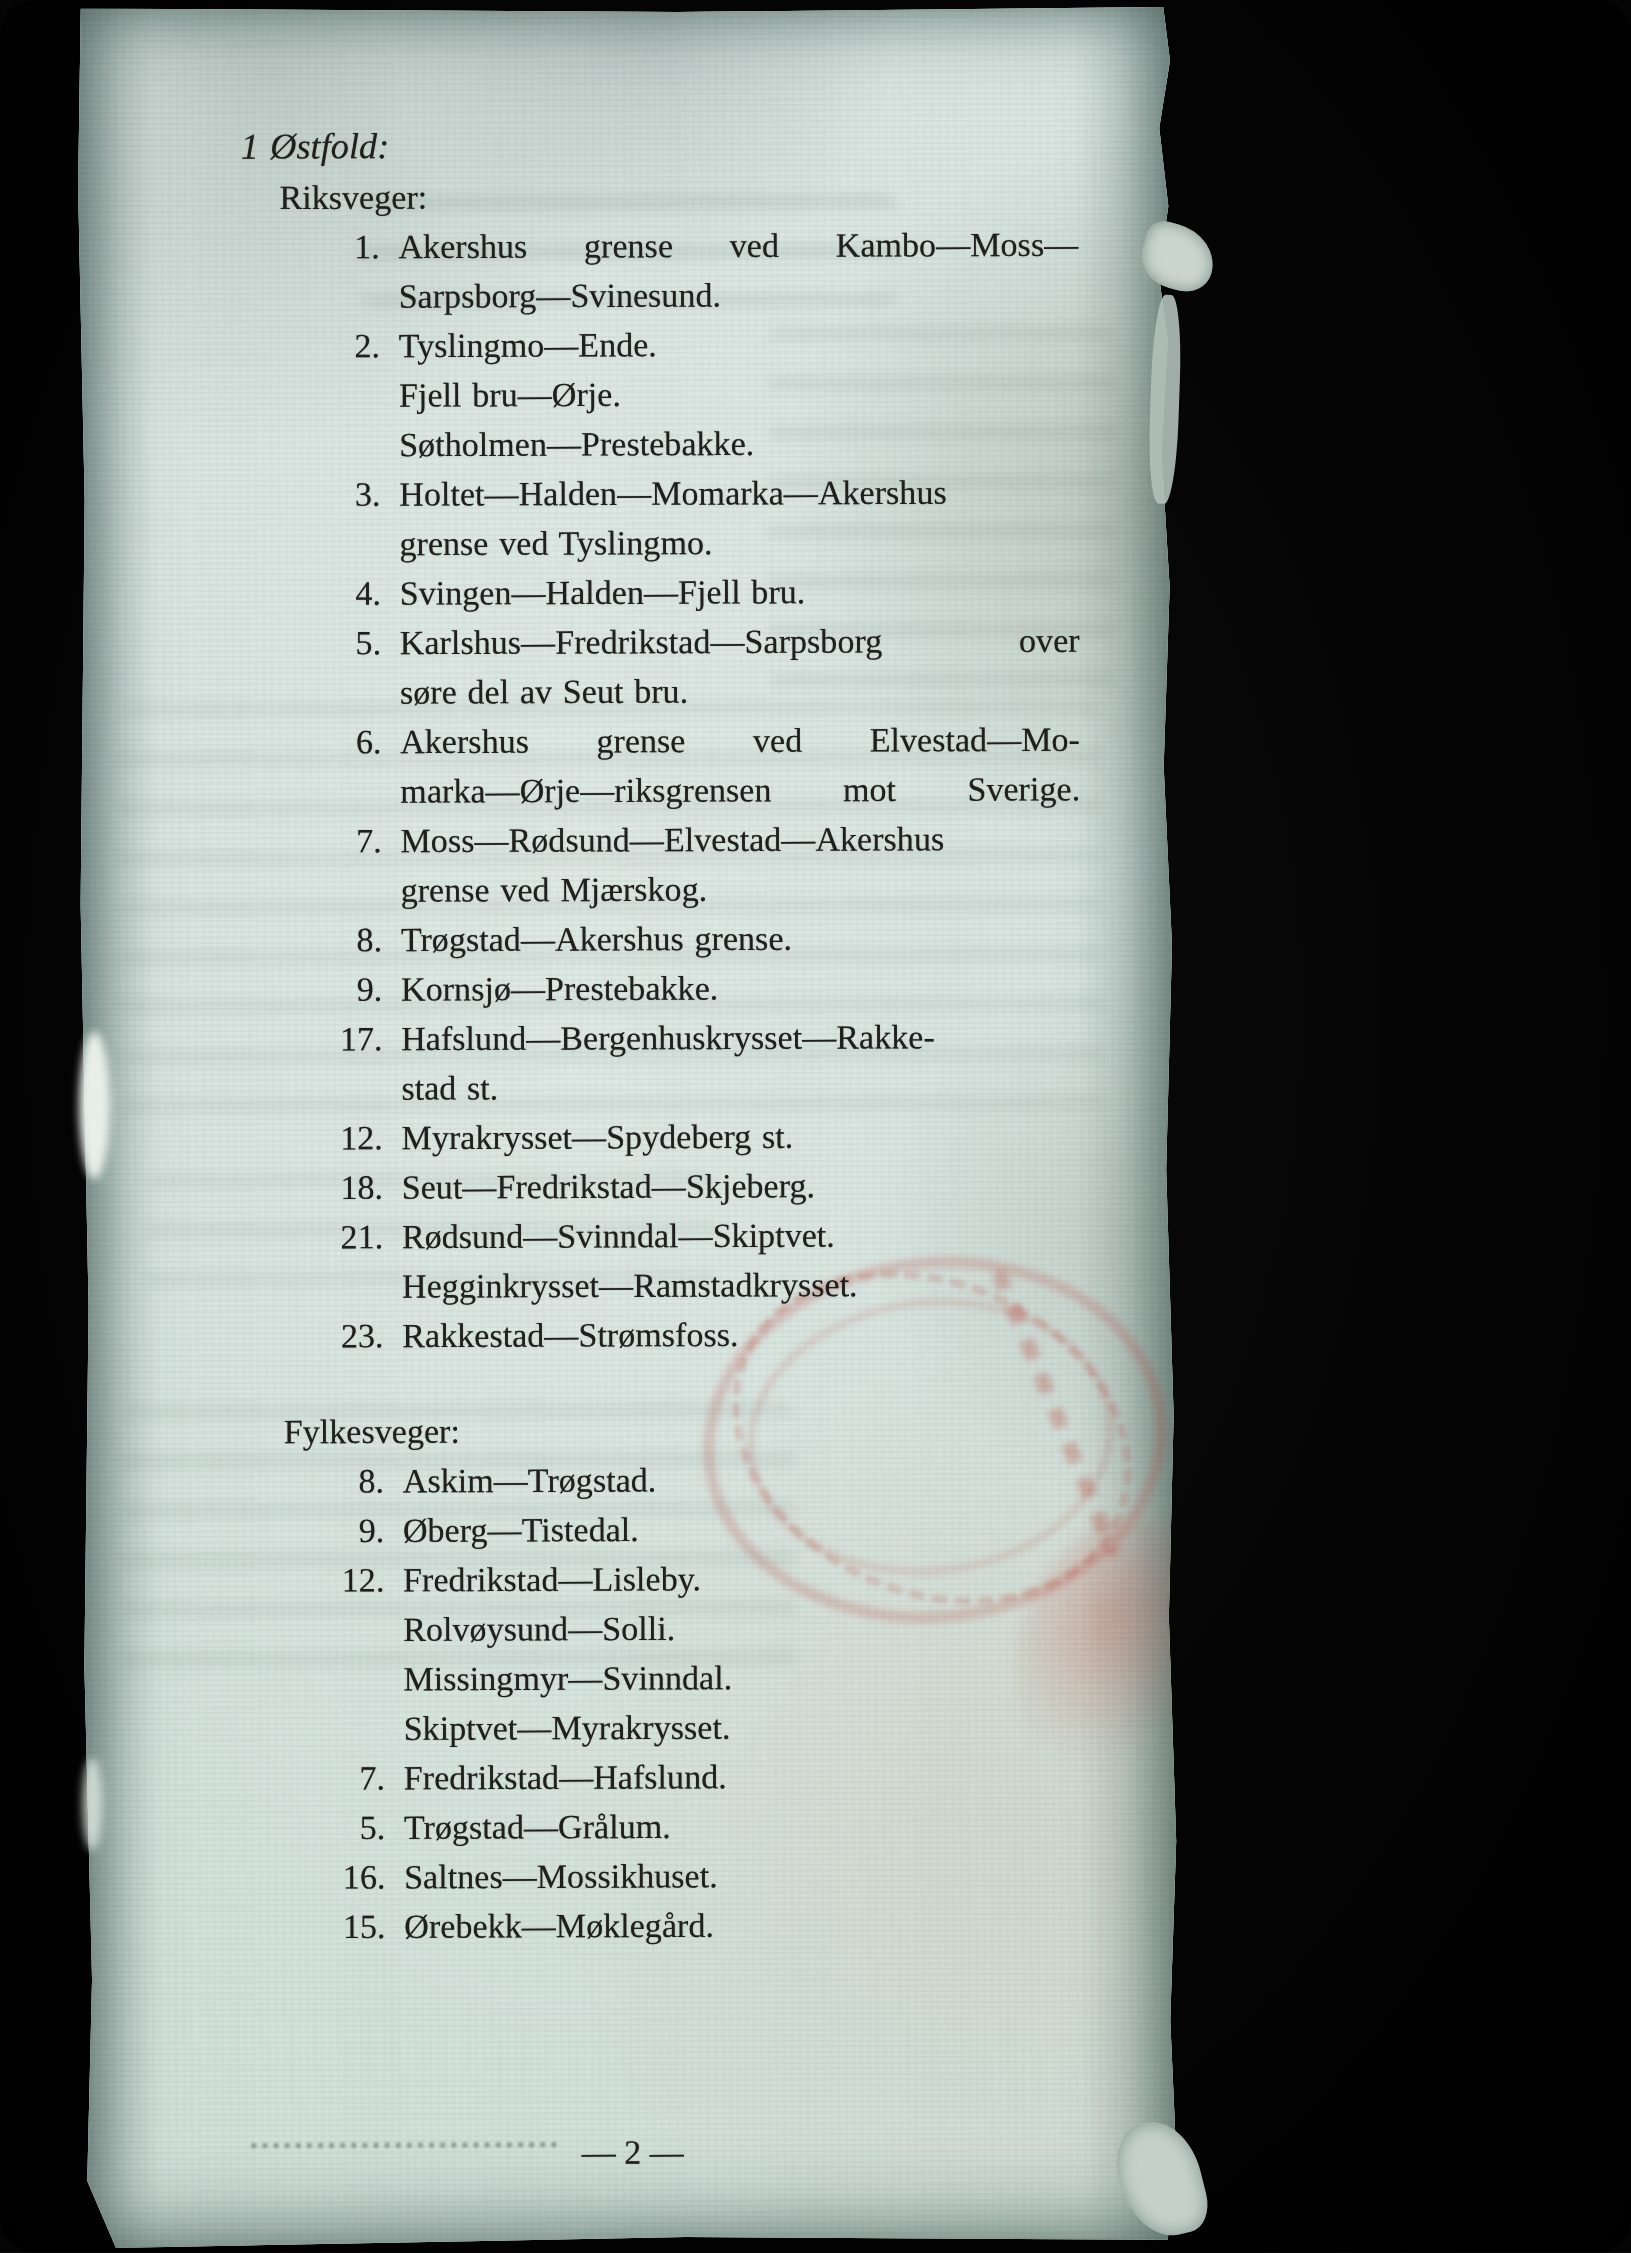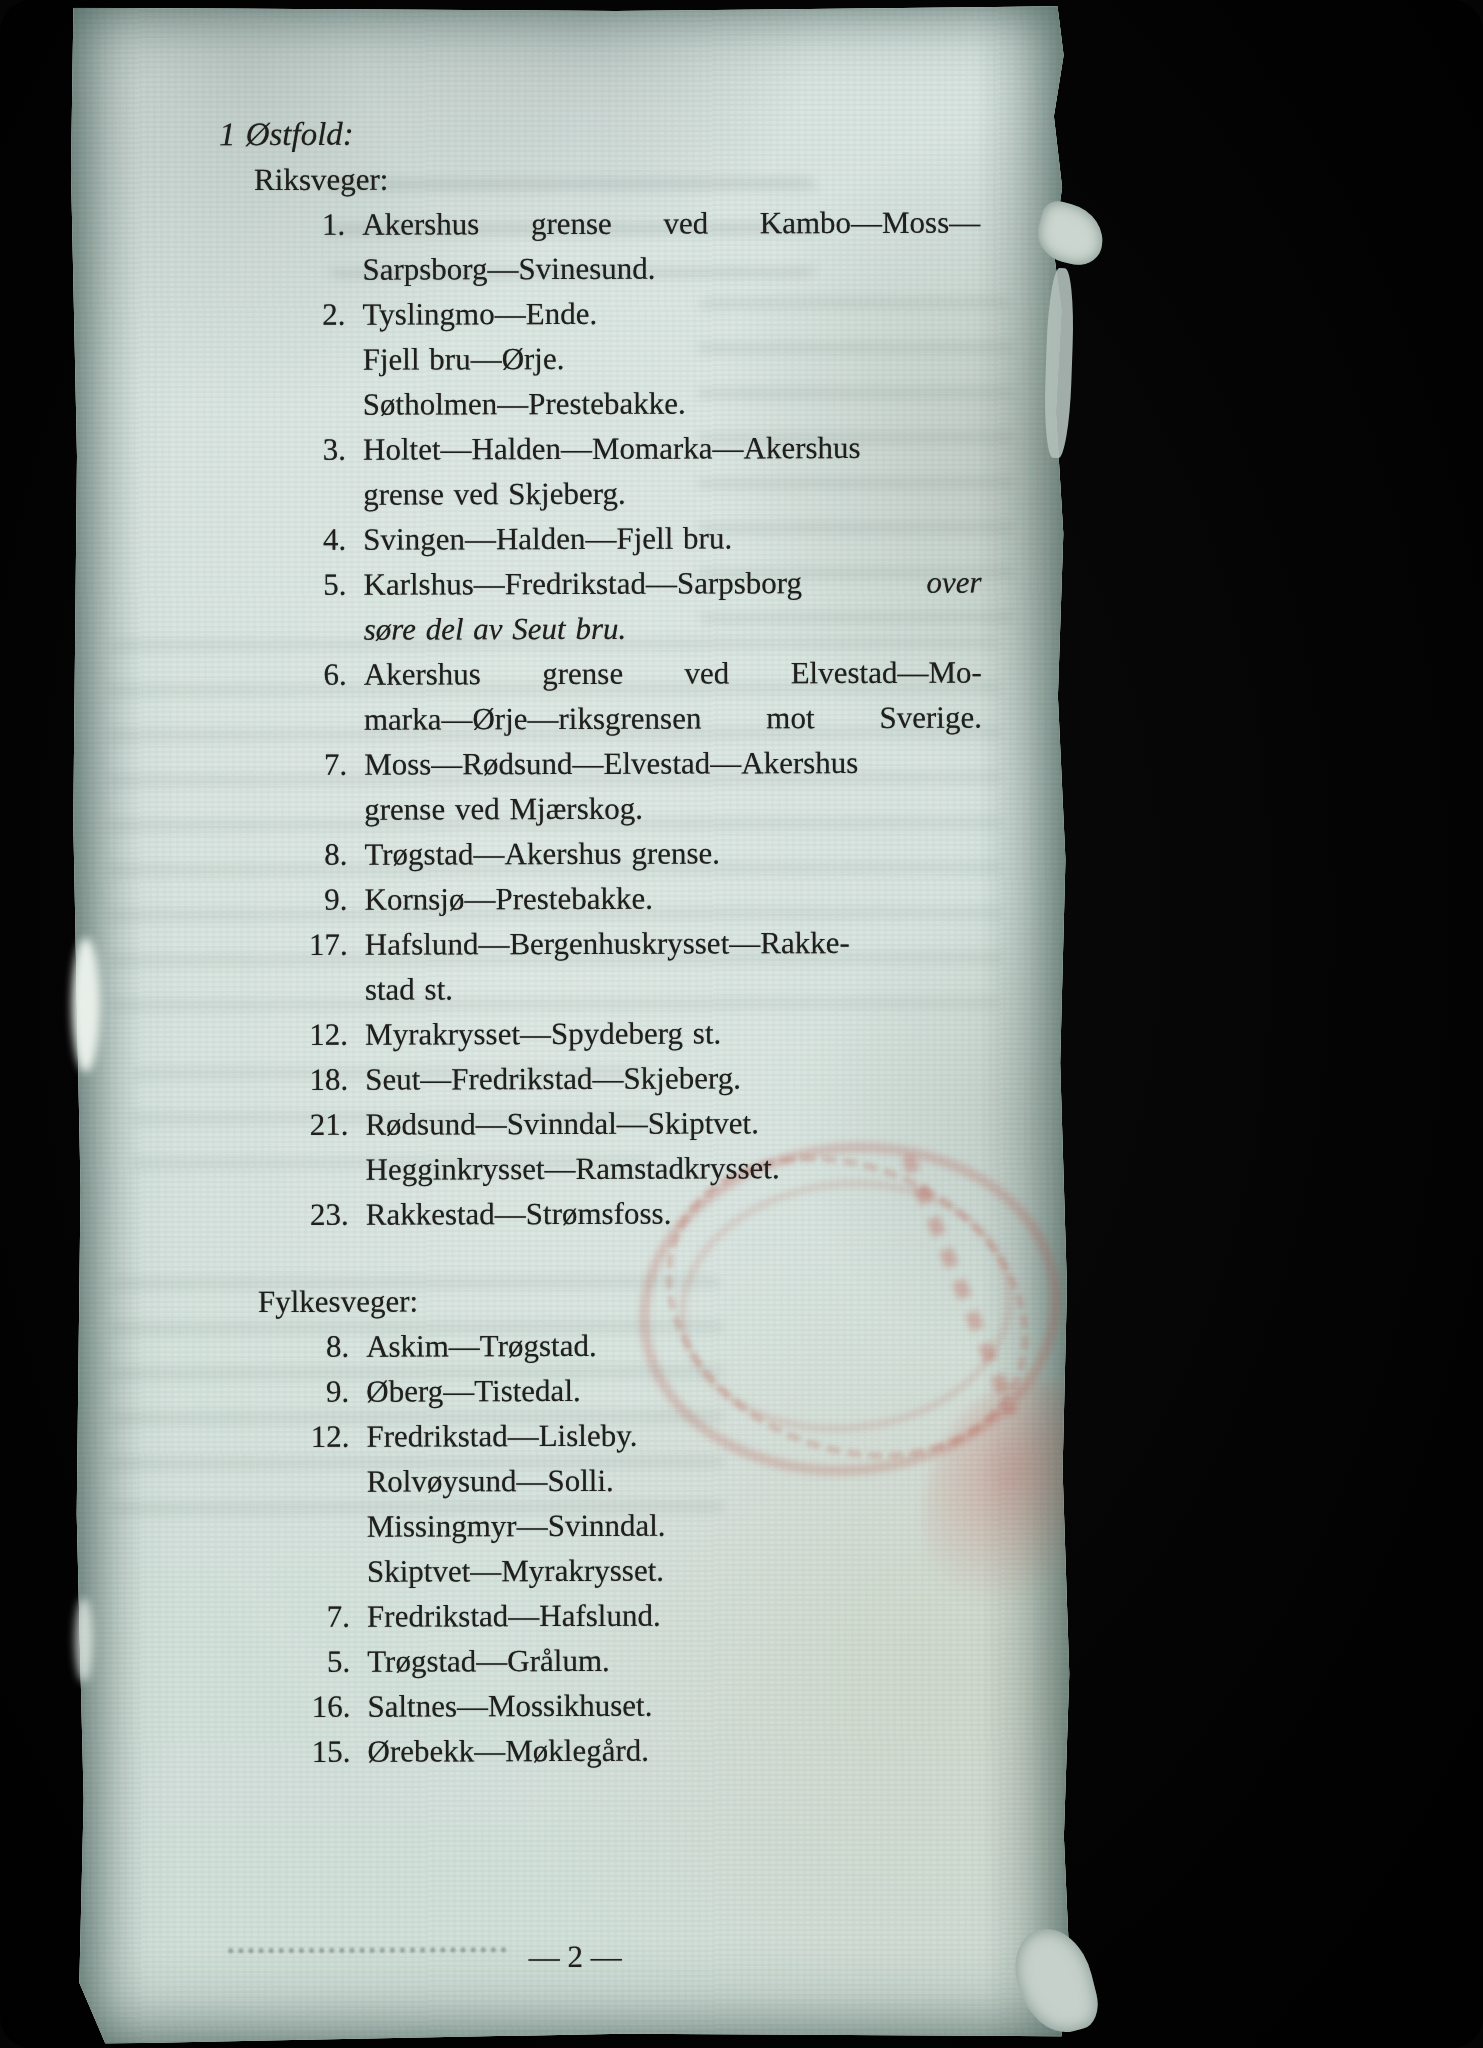--- a/index.html
+++ b/index.html
@@ -75,21 +75,21 @@
        text-shadow:0 0 1px rgba(25,26,24,.55);}
   .title{margin-left:150px;font-style:italic;font-size:33px;}
   .heading{margin-left:185px;}
   .h2{margin-top:42px;}
   .list{margin-left:190px;}
   .item{display:flex;align-items:flex-start;}
   .num{width:86px;min-width:86px;text-align:right;padding-right:17px;}
   .txt{width:618px;}
   .line{min-height:45px;}
   .just{text-align:justify;text-align-last:justify;}
-  .it{font-style:italic;}
+  .it{}
   .pagenum{position:absolute;left:150px;top:1928px;width:700px;text-align:center;
        color:#20211e;font-size:31px;line-height:45px;text-shadow:0 0 1px rgba(25,26,24,.55);}
 </style>
 </head>
 <body>
 
 <div class="photo">
 
   <div class="paper">
 
@@ -122,21 +122,21 @@
             <div class="txt">
               <div class="line"><span>Tyslingmo—Ende.</span></div>
               <div class="line"><span>Fjell bru—Ørje.</span></div>
               <div class="line"><span>Søtholmen—Prestebakke.</span></div>
             </div>
           </div>
           <div class="item">
             <div class="num">3.</div>
             <div class="txt">
               <div class="line just"><span>Holtet—Halden—Momarka—Akershus</span></div>
-              <div class="line"><span>grense ved Skjeberg.</span></div>
+              <div class="line"><span>grense ved Tyslingmo.</span></div>
             </div>
           </div>
           <div class="item">
             <div class="num">4.</div>
             <div class="txt">
               <div class="line"><span>Svingen—Halden—Fjell bru.</span></div>
             </div>
           </div>
           <div class="item">
             <div class="num">5.</div>

